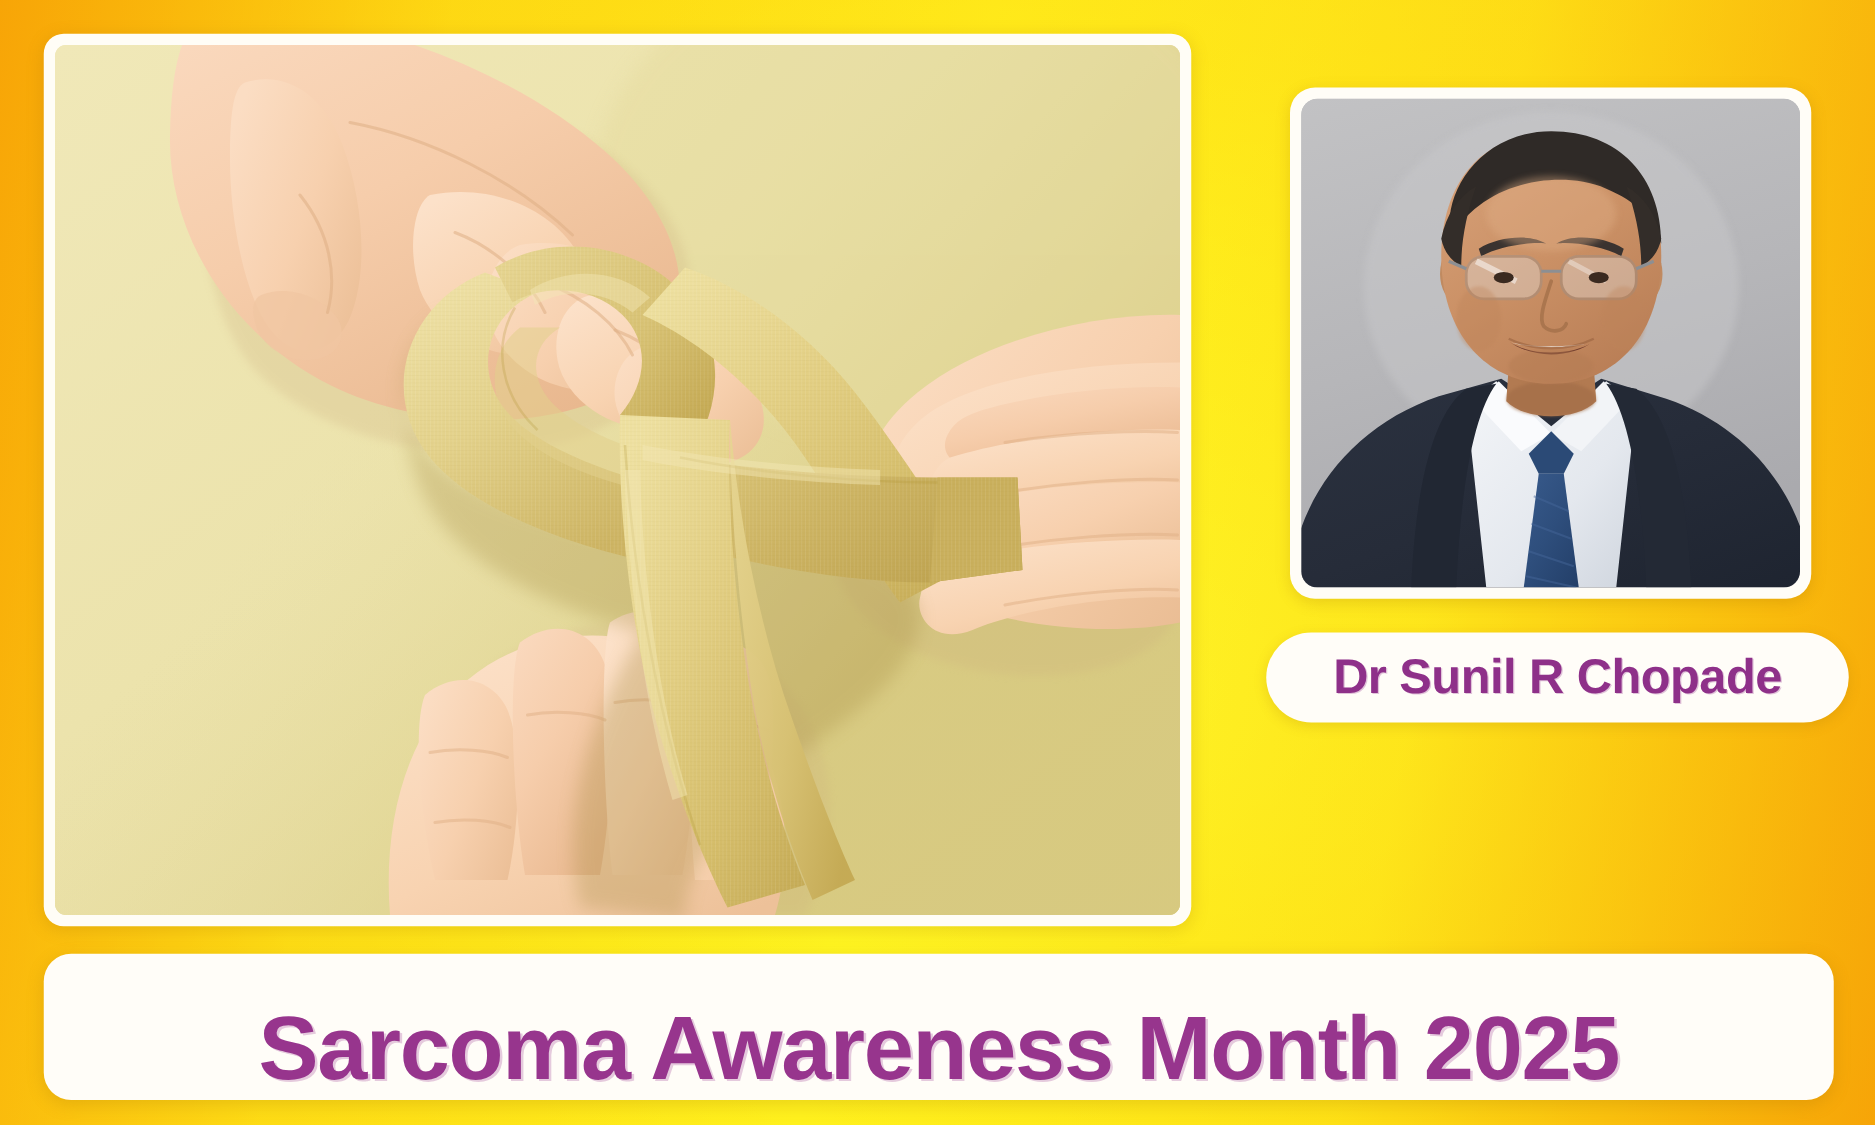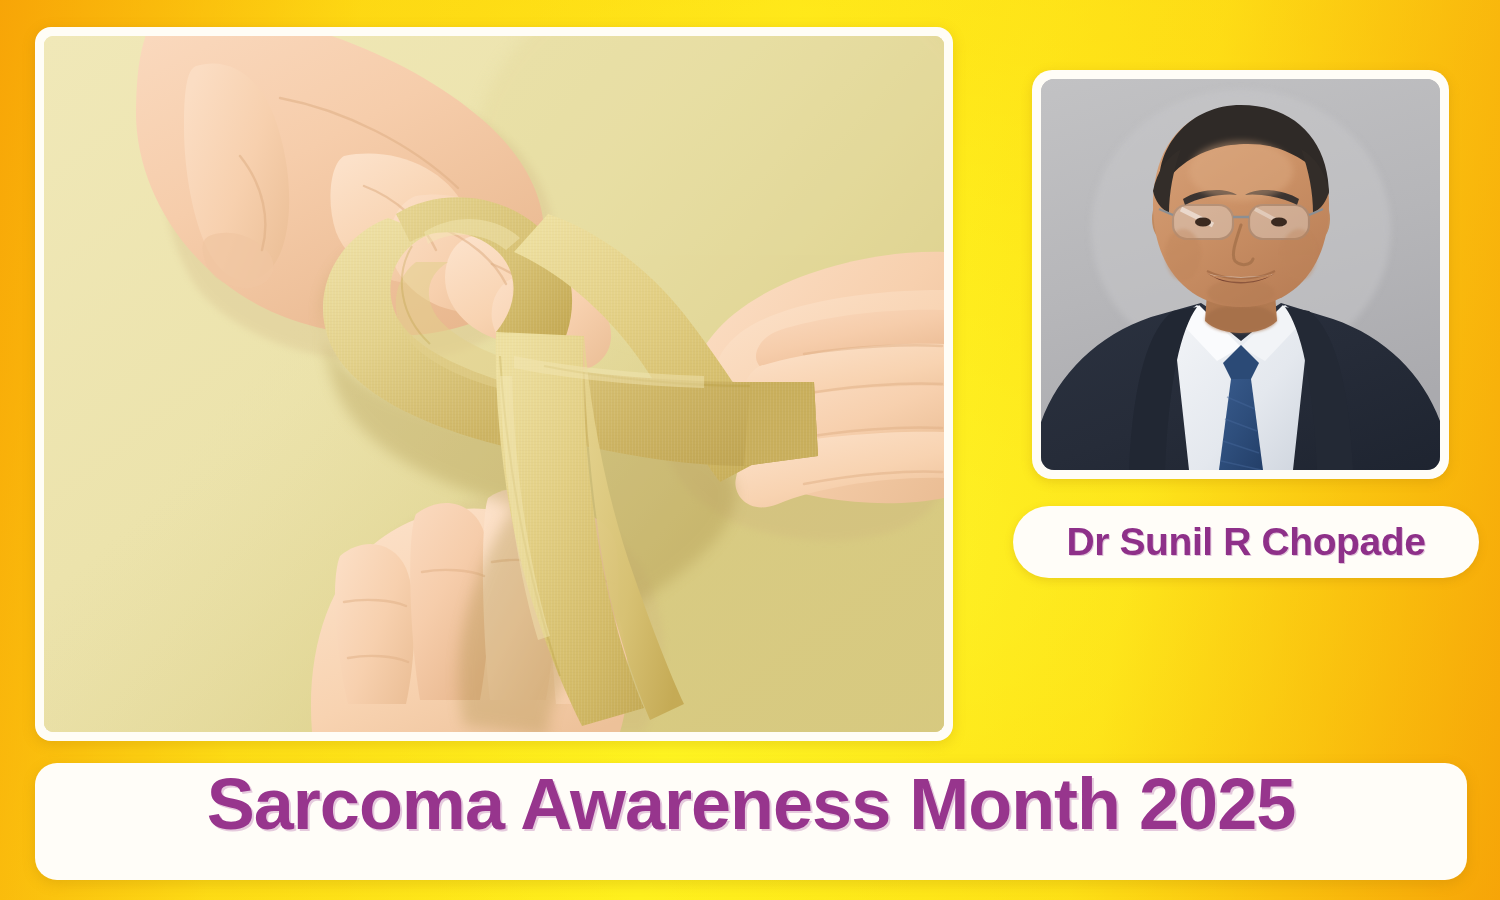--- a/index.html
+++ b/index.html
@@ -83,21 +83,21 @@
     white-space:nowrap;
     text-shadow:1px 1px 0 rgba(142,48,137,0.28);
   }
 
   
   .title-bar {
     position:absolute; left:35px; top:763px;
     width:1432px; height:117px;
     background:#FFFDF8;
     border-radius:22px;
-    display:flex; align-items:flex-start; justify-content:center;
+    display:flex; align-items:flex-end; justify-content:center;
     box-shadow:0 4px 14px rgba(150,95,0,0.20);
   }
   .title-bar .txt {
     font-size:72px;
     font-weight:bold;
     color:#97358D;
     letter-spacing:-1px;
     white-space:nowrap;
     transform:scaleX(1.0);
     text-shadow:2px 2px 0 rgba(151,53,141,0.25);

